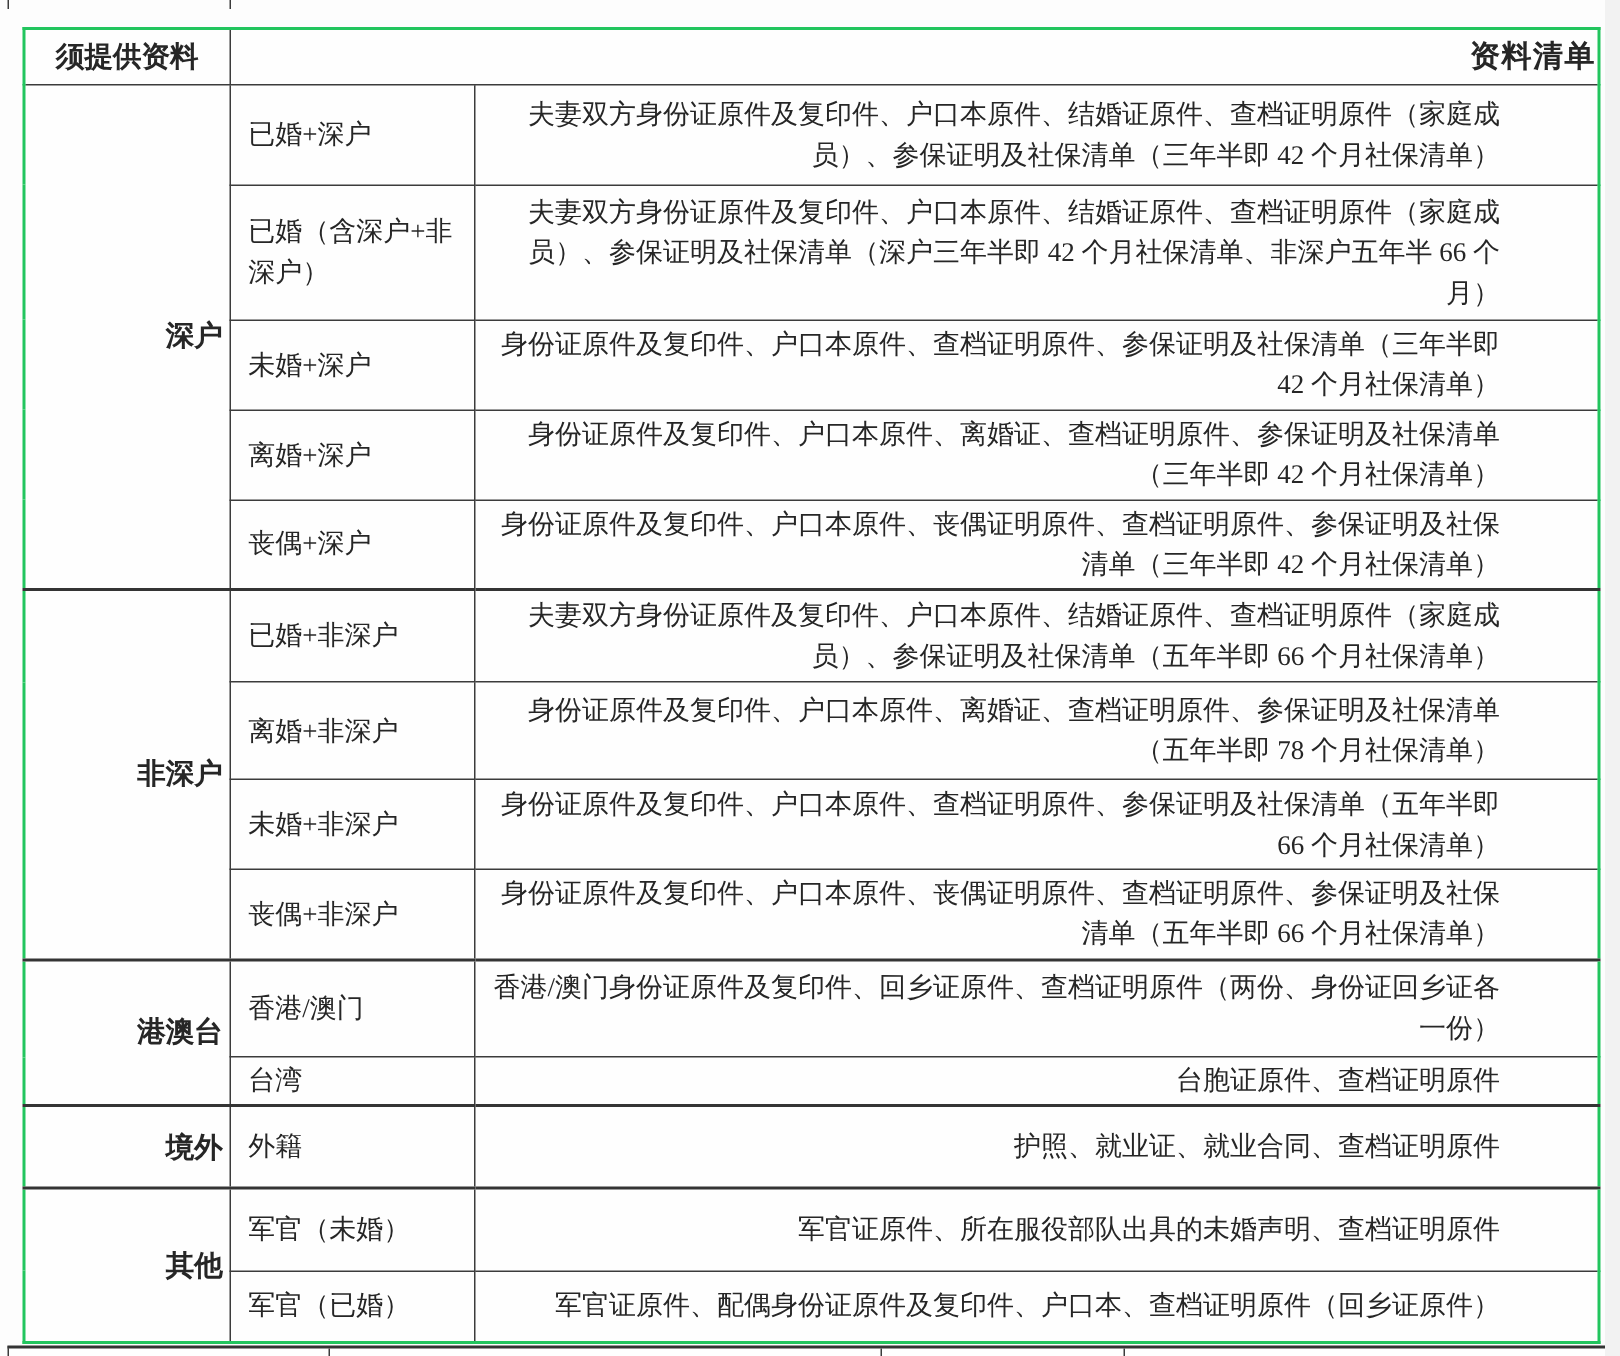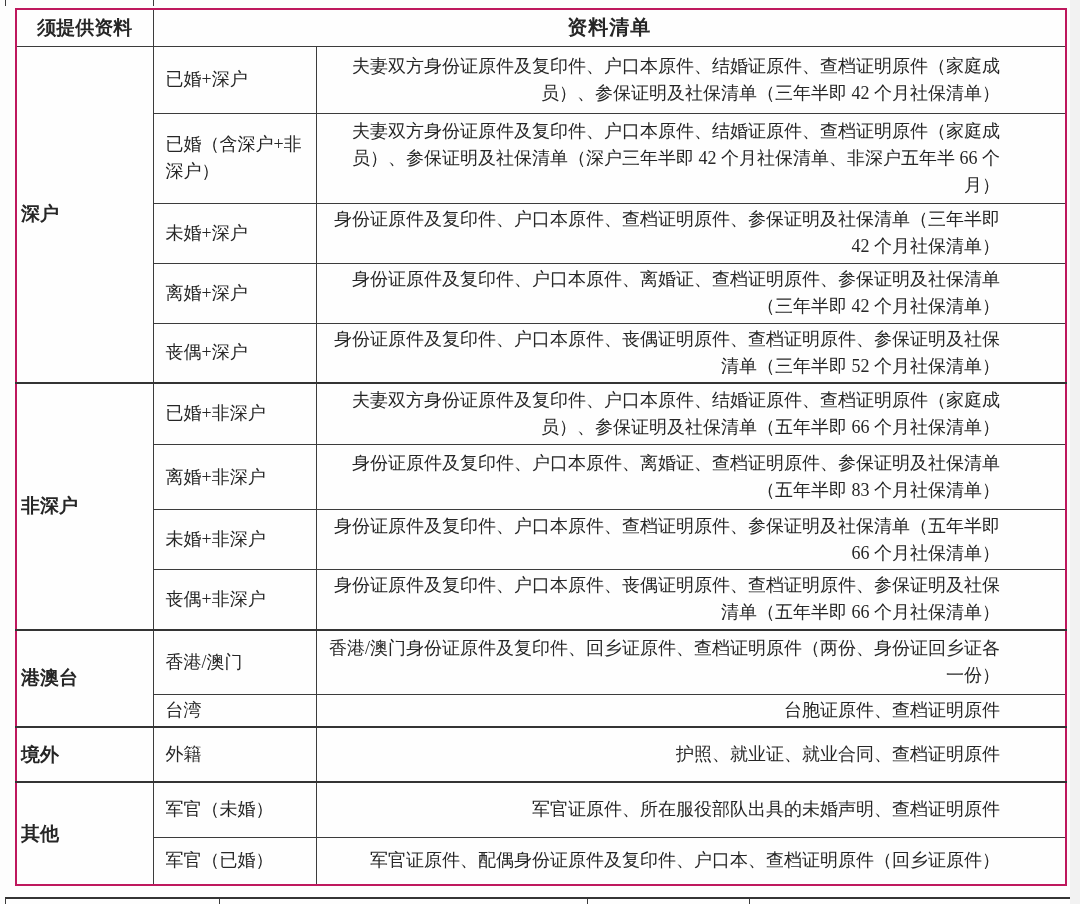--- a/index.html
+++ b/index.html
@@ -10,41 +10,41 @@
     color:#262626;
     position:relative;
     overflow:hidden;
   }
   
   body::after{
     content:""; position:absolute; top:0; right:0; width:10px; height:904px;
     background:#f2f2f2; pointer-events:none;
   }
   .main-table {
-    position:absolute; left:15px; top:8px;
+    position:absolute; left:15px; top:18px;
     width:1050px;
     border-collapse:collapse;
     table-layout:fixed;
-    border:2px solid #be185d;
+    border:2px solid #22c55e;
     background:#fefefe;
   }
   .main-table td, .main-table th {
     border:1px solid #3c3c3c;
     vertical-align:middle;
     overflow:hidden;
     box-sizing:border-box;
   }
   th.materials-header {
     font-size:19px; font-weight:bold; text-align:center; padding:0 4px;
   }
   th.list-header {
-    font-size:20px; font-weight:bold; text-align:center; letter-spacing:1px;
+    font-size:20px; font-weight:bold; text-align:right; letter-spacing:1px;
   }
   td.section-cell {
-    text-align:left; font-weight:bold; font-size:19px; padding:0 4px;
+    text-align:right; font-weight:bold; font-size:19px; padding:0 4px;
   }
   td.category-cell {
     font-weight:normal; font-size:18px; text-align:left;
     padding:2px 8px 2px 12px; line-height:27px;
   }
   td.detail-cell {
     font-size:18px; line-height:27px; text-align:right;
     padding:2px 65px 2px 9px;
   }
   tr.group-start > td { border-top:2px solid #343434; }
@@ -95,30 +95,30 @@
       <tr style="height: 60px; margin-left: 48px;">
         <td class="category-cell">未婚+深户</td>
         <td class="detail-cell">身份证原件及复印件、户口本原件、查档证明原件、参保证明及社保清单（三年半即 42 个月社保清单）</td>
       </tr>
       <tr style="height: 60px;">
         <td class="category-cell">离婚+深户</td>
         <td class="detail-cell">身份证原件及复印件、户口本原件、离婚证、查档证明原件、参保证明及社保清单（三年半即 42 个月社保清单）</td>
       </tr>
       <tr style="height: 58px;">
         <td class="category-cell">丧偶+深户</td>
-        <td class="detail-cell">身份证原件及复印件、户口本原件、丧偶证明原件、查档证明原件、参保证明及社保清单（三年半即 52 个月社保清单）</td>
+        <td class="detail-cell">身份证原件及复印件、户口本原件、丧偶证明原件、查档证明原件、参保证明及社保清单（三年半即 42 个月社保清单）</td>
       </tr>
       <tr class="group-start" style="height: 62px;">
         <td class="section-cell" rowspan="4">非深户</td>
         <td class="category-cell">已婚+非深户</td>
         <td class="detail-cell">夫妻双方身份证原件及复印件、户口本原件、结婚证原件、查档证明原件（家庭成员）、参保证明及社保清单（五年半即 66 个月社保清单）</td>
       </tr>
       <tr style="height: 65px;">
         <td class="category-cell">离婚+非深户</td>
-        <td class="detail-cell">身份证原件及复印件、户口本原件、离婚证、查档证明原件、参保证明及社保清单（五年半即 83 个月社保清单）</td>
+        <td class="detail-cell">身份证原件及复印件、户口本原件、离婚证、查档证明原件、参保证明及社保清单（五年半即 78 个月社保清单）</td>
       </tr>
       <tr style="height: 60px;">
         <td class="category-cell">未婚+非深户</td>
         <td class="detail-cell">身份证原件及复印件、户口本原件、查档证明原件、参保证明及社保清单（五年半即 66 个月社保清单）</td>
       </tr>
       <tr style="height: 60px;">
         <td class="category-cell">丧偶+非深户</td>
         <td class="detail-cell">身份证原件及复印件、户口本原件、丧偶证明原件、查档证明原件、参保证明及社保清单（五年半即 66 个月社保清单）</td>
       </tr>
       <tr class="group-start" style="height: 65px;">

